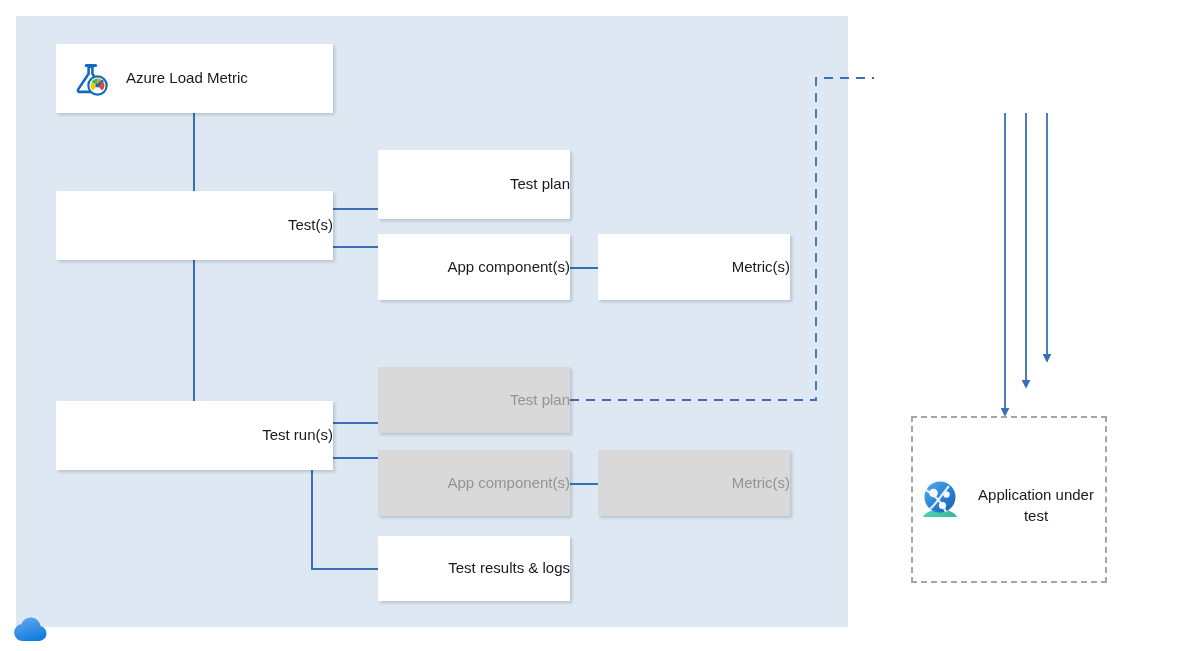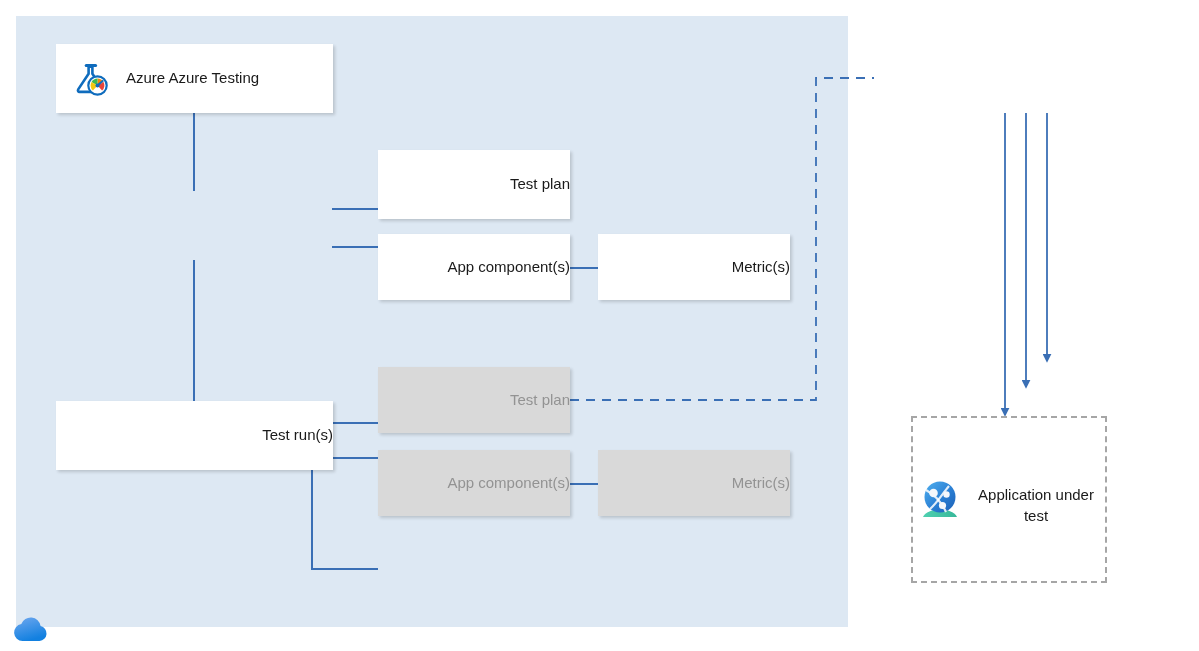--- a/index.html
+++ b/index.html
@@ -160,23 +160,26 @@
         <path d="M18.6 7.6 v7.2 L8.2 30.4 a1.6 1.6 0 0 0 1.3 2.5 h22.0 a1.6 1.6 0 0 0 1.3 -2.5 L22.4 14.8 V7.6 z" fill="none" stroke="#0f6cbd" stroke-width="2.6" stroke-linejoin="round"></path>
         <circle cx="27.5" cy="26.5" r="9.2" fill="#ffffff" stroke="#0f6cbd" stroke-width="2.2"></circle>
         <path d="M27.5 19.6 a6.9 6.9 0 0 1 6.0 3.5 l-6.0 3.4 z" fill="#f2870d"></path>
         <path d="M33.5 23.1 a6.9 6.9 0 0 1 -1.4 8.4 l-4.6 -5.0 z" fill="#e8443a"></path>
         <path d="M27.5 19.6 a6.9 6.9 0 0 0 -6.0 3.5 l6.0 3.4 z" fill="#3fb950"></path>
         <path d="M21.5 23.1 a6.9 6.9 0 0 0 1.4 8.4 l4.6 -5.0 z" fill="#f2c811"></path>
         <path d="M27.5 26.5 L32.6 22.0" stroke="#0f6cbd" stroke-width="2" stroke-linecap="round"></path>
         <circle cx="27.5" cy="26.5" r="2.0" fill="#0f6cbd"></circle>
       </svg>
     </span>
-    <span class="node-label">Azure Azure Testing</span>
-  </div>
-
+    <span class="node-label">Azure Load Metric</span>
+  </div>
+
+  <div class="node" style="left:56px; top:191px; width:277px; height:69px;">
+    <span class="node-label">Test(s)</span>
+  </div>
 
   <div class="node" style="left:378px; top:150px; width:192px; height:69px;">
     <span class="node-label">Test plan</span>
   </div>
 
   <div class="node" style="left:378px; top:234px; width:192px; height:66px;">
     <span class="node-label">App component(s)</span>
   </div>
 
   <div class="node" style="left:598px; top:234px; width:192px; height:66px;">
@@ -192,20 +195,23 @@
   </div>
 
   <div class="node gray" style="left:378px; top:450px; width:192px; height:66px;">
     <span class="node-label">App component(s)</span>
   </div>
 
   <div class="node gray" style="left:598px; top:450px; width:192px; height:66px;">
     <span class="node-label">Metric(s)</span>
   </div>
 
+  <div class="node" style="left:378px; top:536px; width:192px; height:65px;">
+    <span class="node-label">Test results &amp; logs</span>
+  </div>
 
 
   <div class="dashed-group" style="left:911px; top:416px; width:196px; height:167px;">
     <span class="icon">
       <svg class="icon-svg" width="54" height="54" viewBox="0 0 54 54" xmlns="http://www.w3.org/2000/svg">
         <defs>
           <linearGradient id="gGlobe" x1="0" y1="0" x2="1" y2="1">
             <stop offset="0%" stop-color="#50b0ef"></stop>
             <stop offset="55%" stop-color="#2a7fd4"></stop>
             <stop offset="100%" stop-color="#1b5fb5"></stop>

